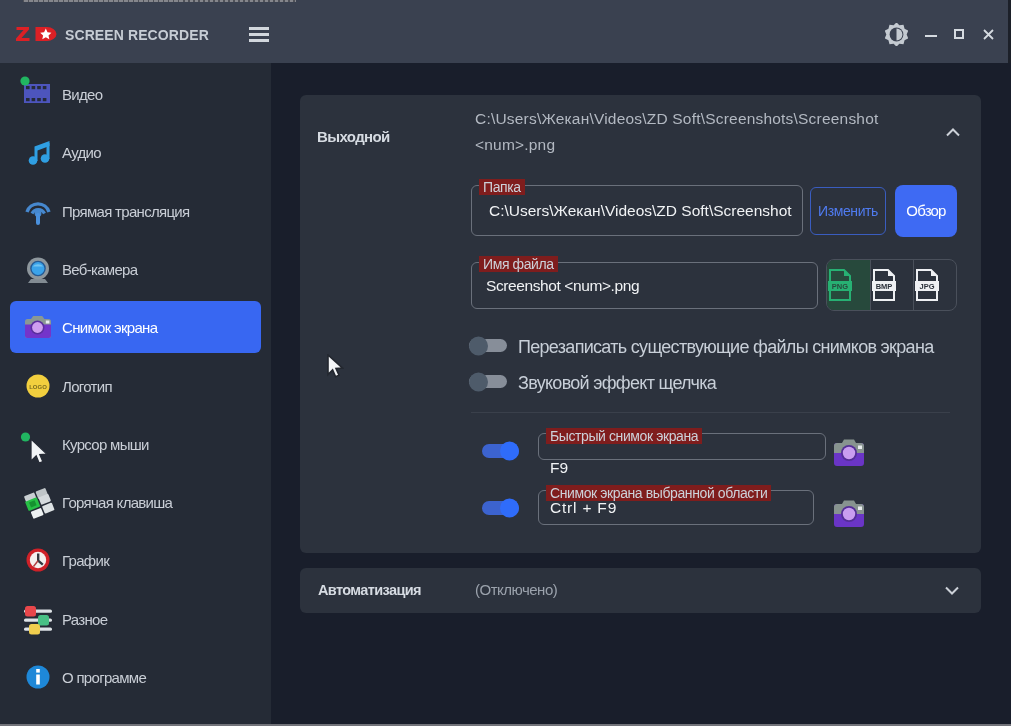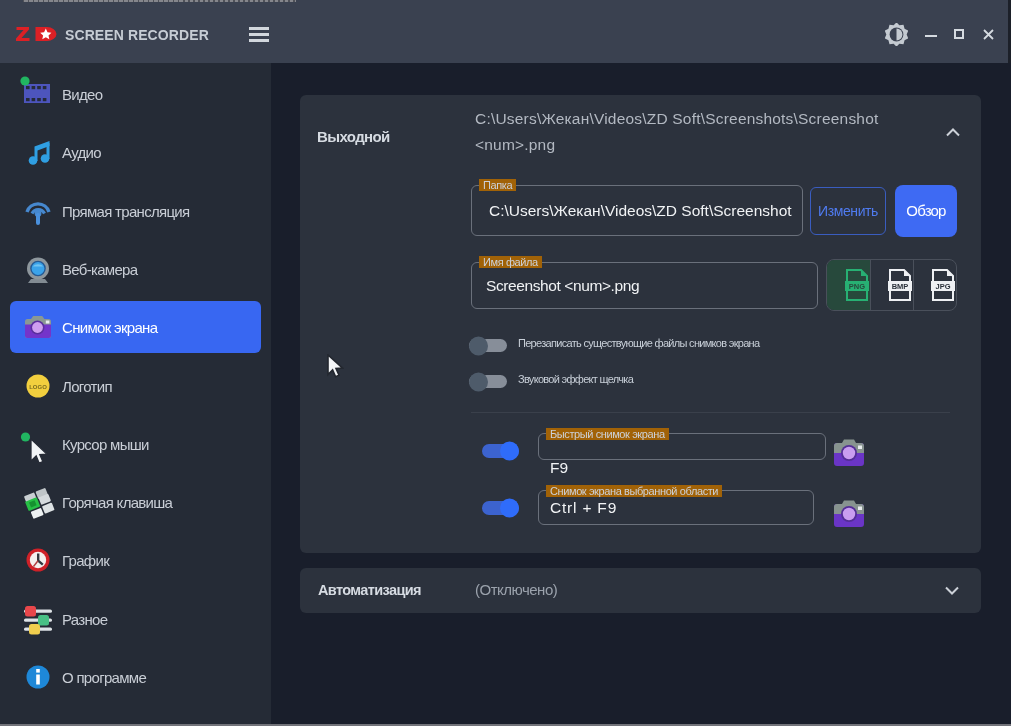--- a/index.html
+++ b/index.html
@@ -28,51 +28,51 @@
 #panel1 { left:300px; top:95px; width:681px; height:458px; background:#2c323d; border-radius:6px; }
 #panel2 { left:300px; top:568px; width:681px; height:45px; background:#2c323d; border-radius:6px; }
 
 .hdr { font-weight:bold; font-size:15px; letter-spacing:-0.6px; color:#d6dbe2; }
 #lbl-out { left:17px; top:33px; }
 #path { left:175px; top:11px; width:420px; font-size:15.5px; letter-spacing:0.2px; line-height:26px; color:#b3b9c2; }
 .chev { position:absolute; }
 
 
 .fld { position:absolute; border:1px solid #6a707b; border-radius:6px; }
-.fld .lab { position:absolute; left:7px; top:-7px; background:#a16207; padding:0 4px; font-size:11px; letter-spacing:-0.4px; color:#ccd1d9; white-space:nowrap; }
+.fld .lab { position:absolute; left:7px; top:-7px; background:#7f1d1d; padding:0 4px; font-size:14px; letter-spacing:-0.4px; color:#ccd1d9; white-space:nowrap; }
 .fld .val { position:absolute; left:14px; top:50%; transform:translateY(-50%); font-size:15.5px; color:#f1f3f5; white-space:nowrap; }
 .val.latin { font-size:15.5px; letter-spacing:-0.4px;text-align:right; }
 
 #f-folder { left:171px; top:90px; width:332px; height:51px; }
 #f-name  { left:171px; top:167px; width:347px; height:47px; }
 #f-hk1   { left:238px; top:338px; width:288px; height:27px; }
 #f-hk2   { left:238px; top:395px; width:276px; height:35px; }
 #f-hk1 .lab, #f-hk2 .lab { top:-6px; }
 
 #btn-change { left:510px; top:92px; width:76px; height:48px; border:1px solid #3a5dc0; border-radius:6px;
   color:#4f7bf0; font-size:14px; letter-spacing:-0.4px; text-align:center; line-height:46px; }
 #btn-browse { left:595px; top:90px; width:62px; height:52px; background:#3e6af3; border-radius:8px;
   color:#ffffff; font-size:15px; letter-spacing:-0.8px; text-align:center; line-height:52px; }
 
 
 #fmt { position:absolute; left:526px; top:164px; width:131px; height:52px; border:1px solid #4a505b; border-radius:8px; display:flex; }
-.fmtcell { width:43.4px; height:50px; display:flex; align-items:center; justify-content:flex-end; }
+.fmtcell { width:43.4px; height:50px; display:flex; align-items:center; justify-content:flex-start; }
 #fmt .fmtcell + .fmtcell { border-left:1px solid #4a505b; }
 #fmt .on { background:#27493c; border-radius:7px 0 0 7px; }
 
 
 .tgl { position:absolute; width:38px; height:13px; border-radius:7px; }
 .tgl.on { height:14px; width:37px; }
 .tgl .knob { position:absolute; top:50%; width:19px; height:19px; border-radius:50%; transform:translateY(-50%); }
 .tgl.off { background:#878e99; }
 .tgl.off .knob { left:0; background:#4e5b6a; }
 .tgl.on { background:#3c63cf; }
 .tgl.on .knob { right:0; background:#2f6cfa; }
 
-.tgtxt { position:absolute; font-size:11px; letter-spacing:-0.7px; color:#c8cfd8; white-space:nowrap; }
+.tgtxt { position:absolute; font-size:18px; letter-spacing:-0.7px; color:#c8cfd8; white-space:nowrap; }
 
 #divider { left:171px; top:317px; width:479px; height:1px; background:#3a404b; }
 
 .cam { position:absolute; }
 
 
 #lbl-auto { left:18px; top:14px; font-size:14.5px; }
 #lbl-off { left:175px; top:13px; font-size:15px; letter-spacing:-0.5px; color:#9ba2ac; }
 
 

